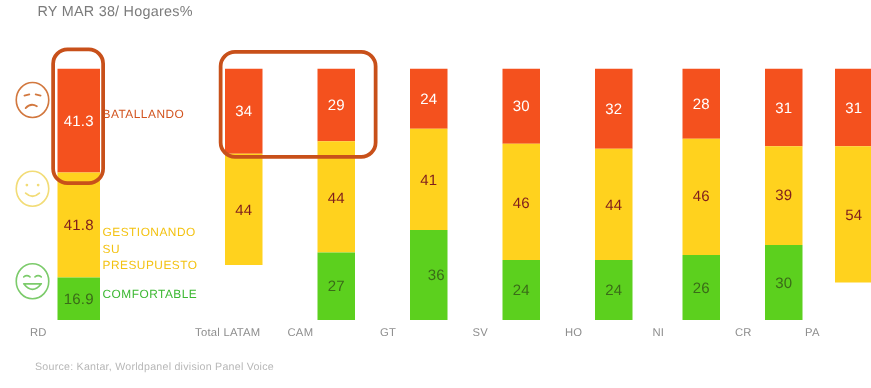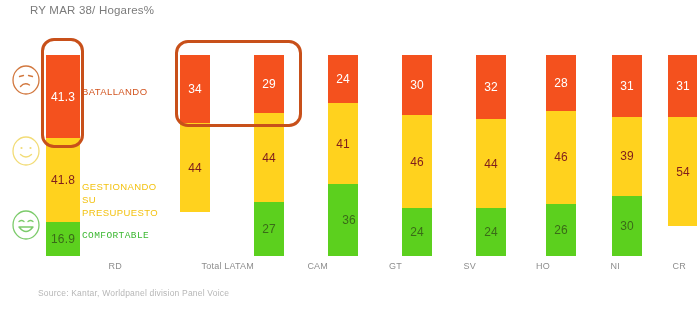--- a/index.html
+++ b/index.html
@@ -25,21 +25,21 @@
     top: 4px;
     font-size: 11.5px;
     color: #7b7b7b;
     letter-spacing: 0.2px;
     white-space: nowrap;
   }
 
   
   #source-note {
     position: absolute;
-    left: 38px;
+    left: 28px;
     top: 288px;
     font-size: 8.5px;
     color: #b7b7b7;
     letter-spacing: 0.2px;
     white-space: nowrap;
     text-align: center;
   }
 
   
   .face-icon {
@@ -60,21 +60,21 @@
     white-space: nowrap;
   }
   #legend-struggling {
     left: 82px; top: 85px; color: #d2541f;
   }
   #legend-managing {
     left: 82px; top: 155px; color: #f3c211;
     white-space: normal; width: 90px; margin-top: 25px;
   }
   #legend-comfortable {
-    left: 82px; top: 229px; color: #3cb832; font-family: Liberation Mono, monospace;
+    left: 82px; top: 229px; color: #3cb832;
   }
 
   
   .bar-column {
     position: absolute;
     top: 0;
     height: 310px;
     width: 86px;
   }
   .bar-stack {
@@ -102,22 +102,22 @@
   .seg-red .seg-value { color: #ffffff; }
   .seg-yellow{ background: #FFD21E; }
   .seg-yellow .seg-value { color: #7f1d1d; }
   .seg-green { background: #5CD01E; }
   .seg-green .seg-value { color: #3a6b18; }
 
   .bar-label {
     position: absolute;
     top: 261px;
     width: 86px;
-    left: 16px;
-    text-align: right;
+    left: 4px;
+    text-align: left;
     font-size: 9px;
     color: #8d8d8d;
     letter-spacing: 0.2px;
     white-space: nowrap;
   }
 
   
   .highlight-box {
     position: absolute;
     border: 3px solid #C8501A;

